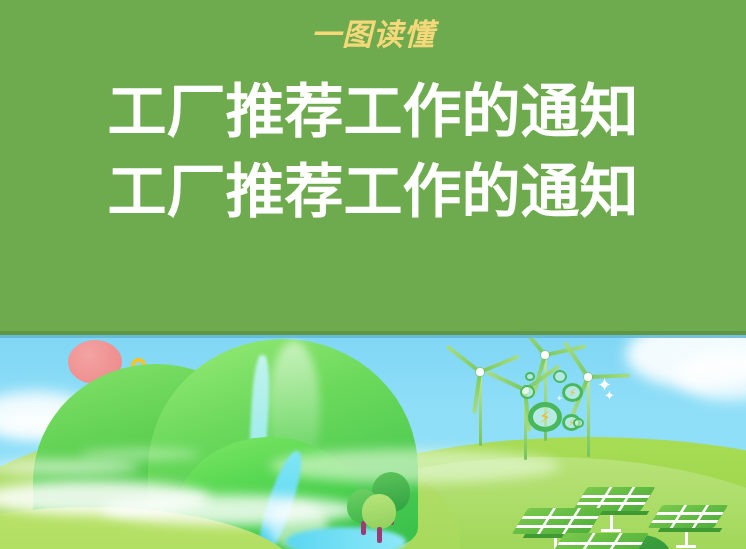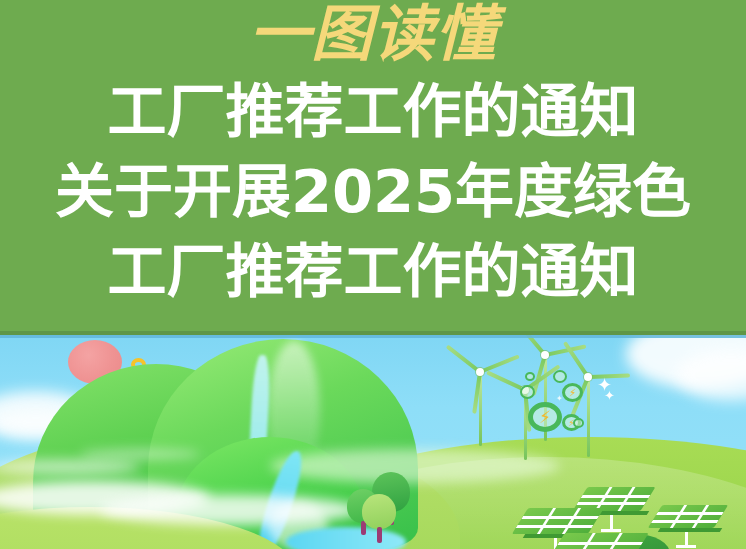--- a/index.html
+++ b/index.html
@@ -34,21 +34,21 @@
     background:#62b6d8;
     opacity:.85;
     z-index:41;
   }
 
   .kicker{
     position:absolute;
     left:0;right:0;top:6px;
     text-align:center;
     color:#f5d87a;
-    font-size:61px;
+    font-size:30px;
     line-height:58px;
     font-weight:bold;
     font-style:italic;
     letter-spacing:1px;
     font-family:Liberation Serif, serif;
     white-space:nowrap;
   }
 
   .title-block{
     position:absolute;
@@ -510,20 +510,19 @@
       <div class="hl v1"></div>
       <div class="hl v2"></div>
     </div>
 
   </div>
 
   <div class="header-panel">
     <div class="kicker">一图读懂</div>
     <div class="title-block">
       <div class="title-line l1">工厂推荐工作的通知</div>
-      <div class="title-line l2">关于开展2025年度绿色</div>
       <div class="title-line l3">工厂推荐工作的通知</div>
     </div>
   </div>
   <div class="header-panel-edge"></div>
   <div class="header-panel-edge2"></div>
 
 </div>
 
 </body></html>

